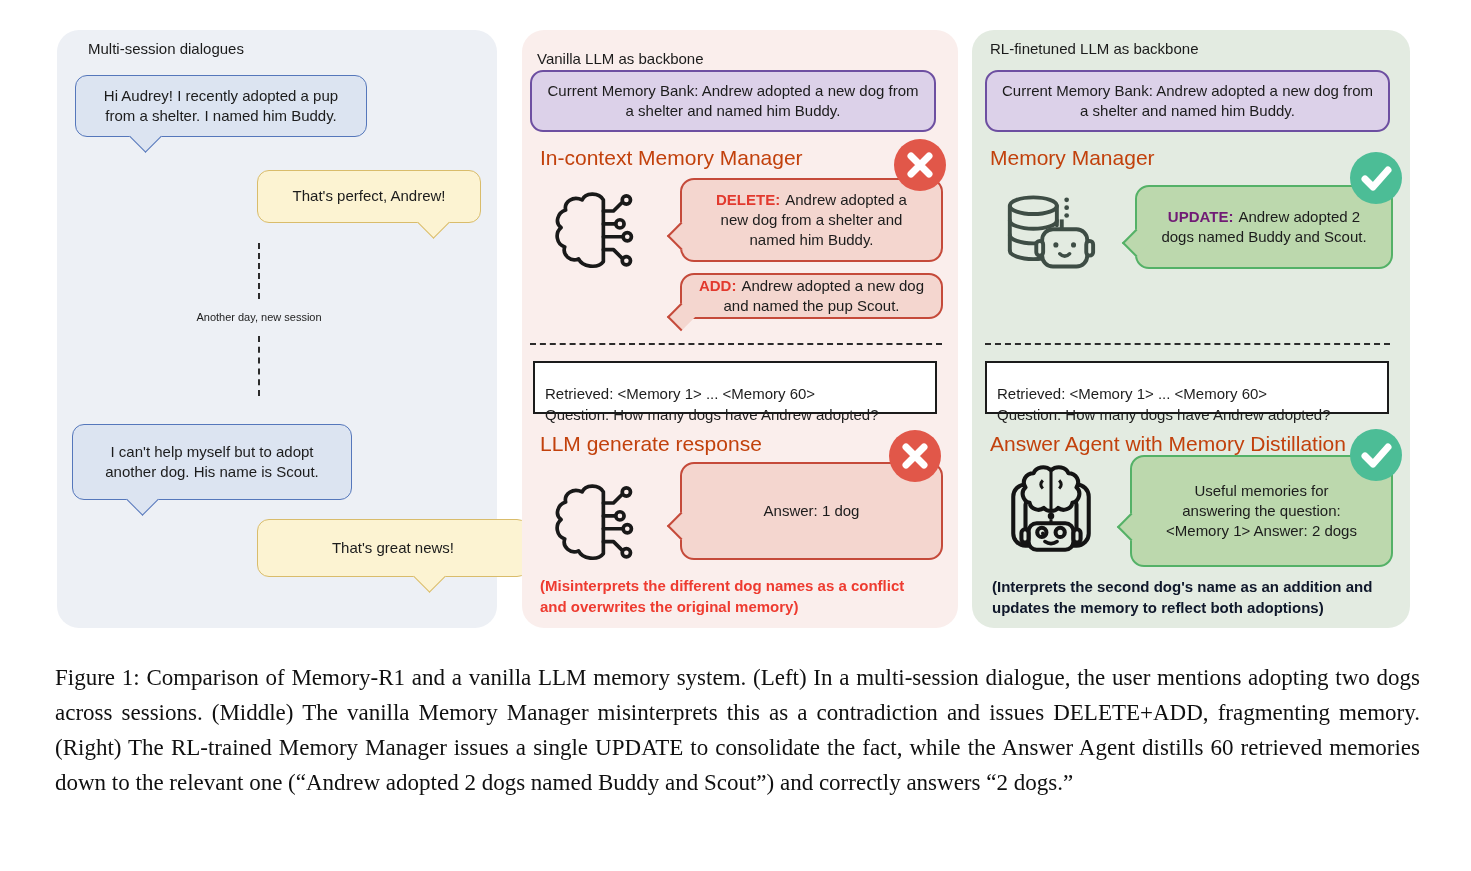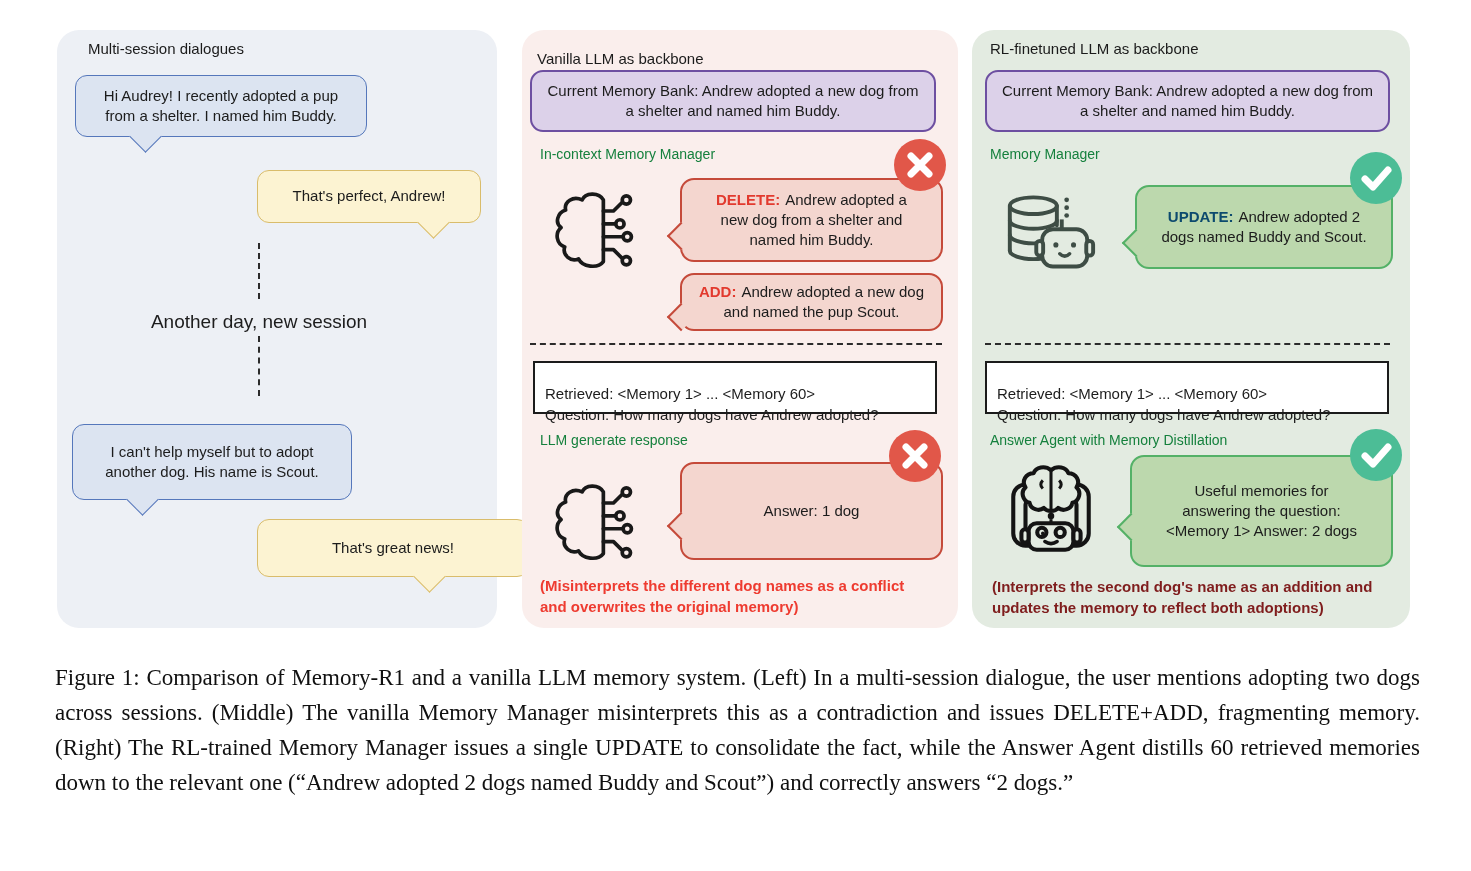--- a/index.html
+++ b/index.html
@@ -3,47 +3,47 @@
 <meta charset="utf-8">
 <style>
   html,body{margin:0;padding:0;background:#fff;}
   .page{position:relative;width:1471px;height:871px;background:#ffffff;overflow:hidden;
         font-family:"Liberation Sans", sans-serif;color:#1d1d1d;}
   .panel{position:absolute;top:30px;height:598px;border-radius:22px;}
   .panel-left{left:57px;width:440px;background:#edf0f5;}
   .panel-mid{left:522px;width:436px;background:#faeeec;}
   .panel-right{left:972px;width:438px;background:#e3ebe1;}
   .panel-title{position:absolute;font-size:15px;color:#1b1b1b;white-space:nowrap;}
-  .label{position:absolute;font-size:14px;color:#15803d;white-space:nowrap;}
+  .label{position:absolute;font-size:21px;color:#c2410c;white-space:nowrap;}
 
   .bubble{position:absolute;display:flex;align-items:center;justify-content:center;
           text-align:center;font-size:15px;line-height:1.35;color:#1c1c1c;
           background:var(--bg);border:var(--bw,1.5px) solid var(--bc);border-radius:12px;
           padding:4px 14px;box-sizing:border-box;}
   .blue{--bg:#dce4f1;--bc:#5577bb;}
   .yellow{--bg:#fcf3d2;--bc:#d9bc6b;}
   .purple{--bg:#dcd1e9;--bc:#6d4fa1;--bw:2px;border-radius:13px;}
   .red-op{--bg:#f4d6cf;--bc:#c54a3a;--bw:2px;border-radius:14px;}
   .green-op{--bg:#bcd8ad;--bc:#54b167;--bw:2px;border-radius:14px;}
   .white-box{position:absolute;background:#fff;border:2px solid #1b1b1b;box-sizing:border-box;
              font-size:15px;line-height:1.4;padding:20px 10px;text-align:left;}
   .tail{position:absolute;width:22px;height:22px;background:var(--bg);transform:rotate(45deg);}
   .tail-down{bottom:-12px;border-right:var(--bw,1.5px) solid var(--bc);border-bottom:var(--bw,1.5px) solid var(--bc);}
   .tail-left{left:-11px;width:18px;height:18px;border-left:var(--bw,2px) solid var(--bc);border-bottom:var(--bw,2px) solid var(--bc);}
   .tag{font-weight:bold;margin-right:5px;}
   .tag-red{color:#e23a2e;}
-  .tag-green{color:#0c4a6e;}
+  .tag-green{color:#701a75;}
   .vdash{position:absolute;width:0;border-left:2px dashed #2b2b2b;}
   .hdash{position:absolute;height:0;border-top:2px dashed #2b2b2b;}
-  .divider-text{position:absolute;font-size:19px;text-align:center;}
+  .divider-text{position:absolute;font-size:11px;text-align:center;}
   .badge{position:absolute;width:52px;height:52px;}
   .icon{position:absolute;}
   .footnote{position:absolute;font-size:15px;font-weight:bold;line-height:1.4;text-align:left;}
   .footnote-red{color:#ee3b30;}
-  .footnote-green{color:#7f1d1d;}
+  .footnote-green{color:#0f172a;}
   .caption{position:absolute;left:55px;top:660px;width:1365px;margin:0;
            font-family:"Liberation Serif", serif;font-size:23px;line-height:35px;
            color:#101010;text-align:justify;}
 </style>
 </head>
 <body>
 
 <div class="page">
 
   <section class="panel panel-left">
@@ -99,21 +99,21 @@
       </svg>
     </span>
 
     <div class="bubble red-op" style="left:158px;top:148px;width:263px;height:84px;padding:4px 22px;">
       <div>
         <span class="tag tag-red">DELETE:</span><span>Andrew adopted a new dog from a shelter and named him Buddy.</span>
       </div>
       <i class="tail tail-left" style="top:46px;"></i>
     </div>
 
-    <div class="bubble red-op" style="left:158px;top:243px;width:263px;height:58px;padding:4px 16px;">
+    <div class="bubble red-op" style="left:158px;top:243px;width:263px;height:46px;padding:4px 16px;">
       <div>
         <span class="tag tag-red">ADD:</span><span>Andrew adopted a new dog and named the pup Scout.</span>
       </div>
       <i class="tail tail-left" style="top:32px;"></i>
     </div>
 
     <span class="badge" style="left:372px;top:109px;">
       <svg viewBox="0 0 52 52" width="52" height="52">
         <circle cx="26" cy="26" r="26" fill="#e15749"></circle>
         <path d="M17 17 L35 35 M35 17 L17 35" stroke="#fff" stroke-width="7" stroke-linecap="round"></path>

